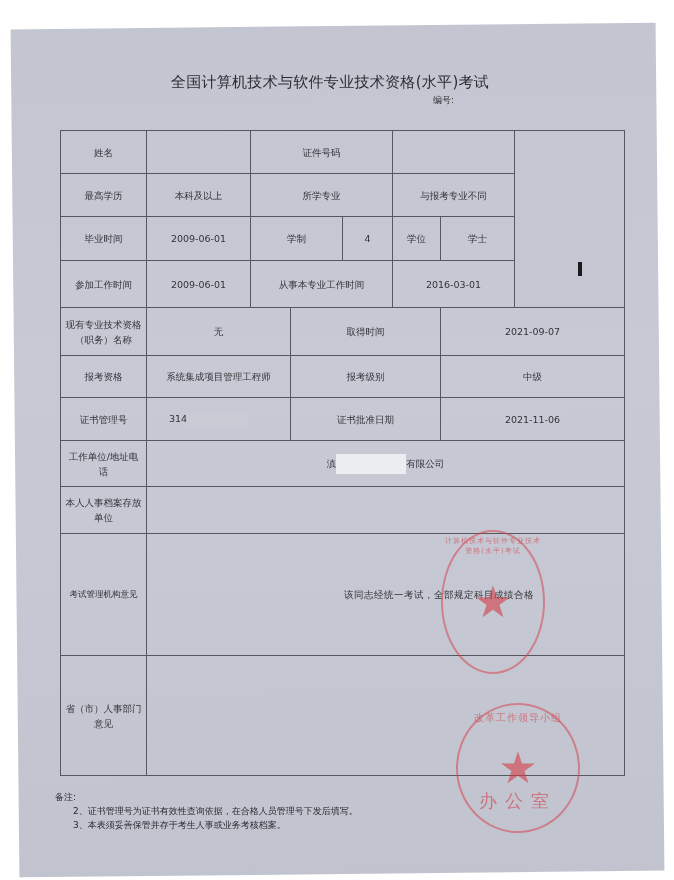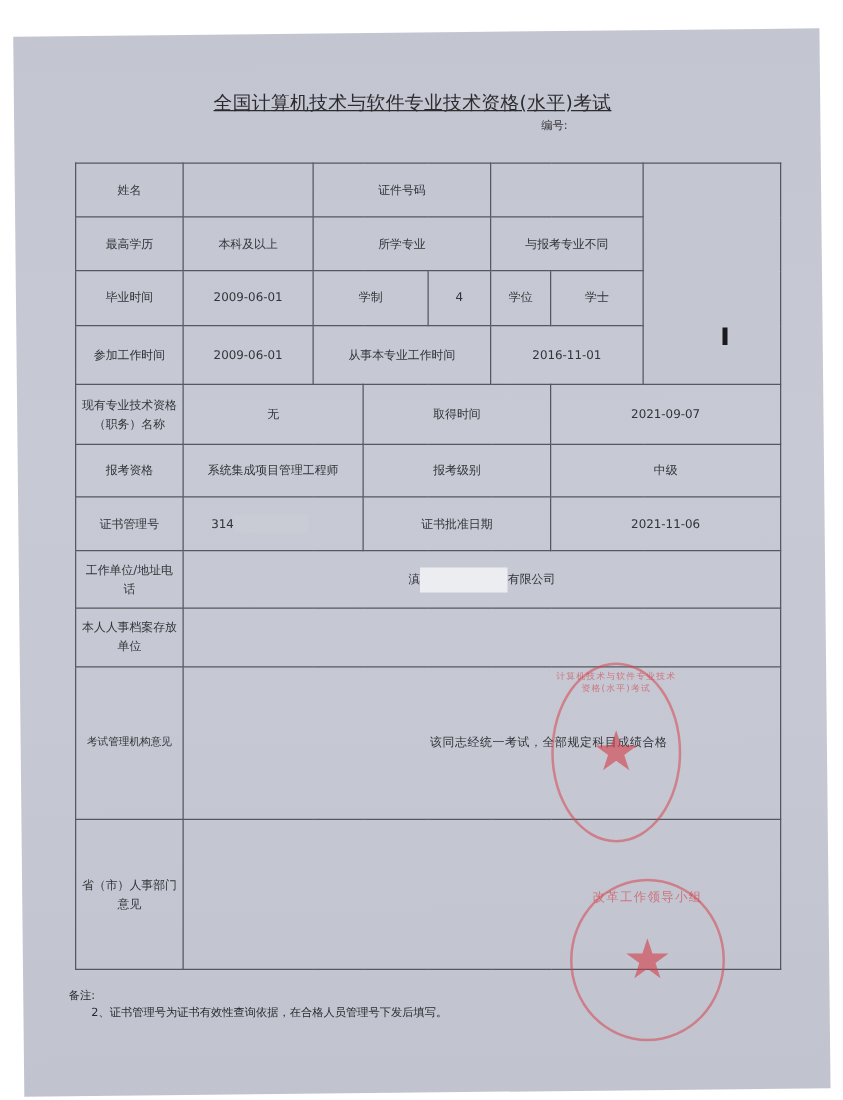--- a/index.html
+++ b/index.html
@@ -10,21 +10,21 @@
     color:#2a2a2e;
   }
   .paper {
     position:absolute; left:15px; top:26px; width:645px; height:848px;
     background:linear-gradient(180deg,#c3c6d1 0%,#c7cad4 40%,#c5c8d2 70%,#c1c4cf 100%);
     transform:rotate(-0.6deg);
     transform-origin:50% 50%;
   }
   .title {
     position:absolute; left:150px; top:73px; width:360px; text-align:center;
-    font-size:15px; color:#2c2c30; letter-spacing:0.3px;text-decoration:underline;
+    font-size:15px; color:#2c2c30; letter-spacing:0.3px;
   }
   .serial {
     position:absolute; left:433px; top:94px; font-size:9px; color:#333;
   }
   table.form {
     position:absolute; left:60px; top:130px; border-collapse:collapse;
     table-layout:fixed;
     padding-left:14px;
   }
   table.form td {
@@ -106,21 +106,21 @@
     <td>2009-06-01</td>
     <td colspan="2">学制</td>
     <td>4</td>
     <td>学位</td>
     <td>学士</td>
   </tr>
   <tr style="height:47px">
     <td>参加工作时间</td>
     <td>2009-06-01</td>
     <td colspan="3">从事本专业工作时间</td>
-    <td colspan="2">2016-11-01</td>
+    <td colspan="2">2016-03-01</td>
   </tr>
   <tr style="height:48px">
     <td>现有专业技术资格（职务）名称</td>
     <td colspan="2">无</td>
     <td colspan="3">取得时间</td>
     <td colspan="2">2021-09-07</td>
   </tr>
   <tr style="height:42px">
     <td>报考资格</td>
     <td colspan="2">系统集成项目管理工程师</td>
@@ -155,18 +155,20 @@
 <div class="edge-mark"></div>
 
 <div class="stamp" style="left:393px;top:530px;width:100px;height:140px;">
   <div class="ring-text" style="top:4px;font-size:7px;">计算机技术与软件专业技术资格(水平)考试</div>
   <div class="star">★</div>
 </div>
 
 <div class="stamp" style="left:408px;top:703px;width:120px;height:126px;">
   <div class="ring-text">改革工作领导小组</div>
   <div class="star">★</div>
+  <div class="bottom-text">办公室</div>
 </div>
 
 <div class="notes">
   <div>备注:</div>
   <div class="item">2、证书管理号为证书有效性查询依据，在合格人员管理号下发后填写。</div>
+  <div class="item">3、本表须妥善保管并存于考生人事或业务考核档案。</div>
 </div>
 
 </body></html>

